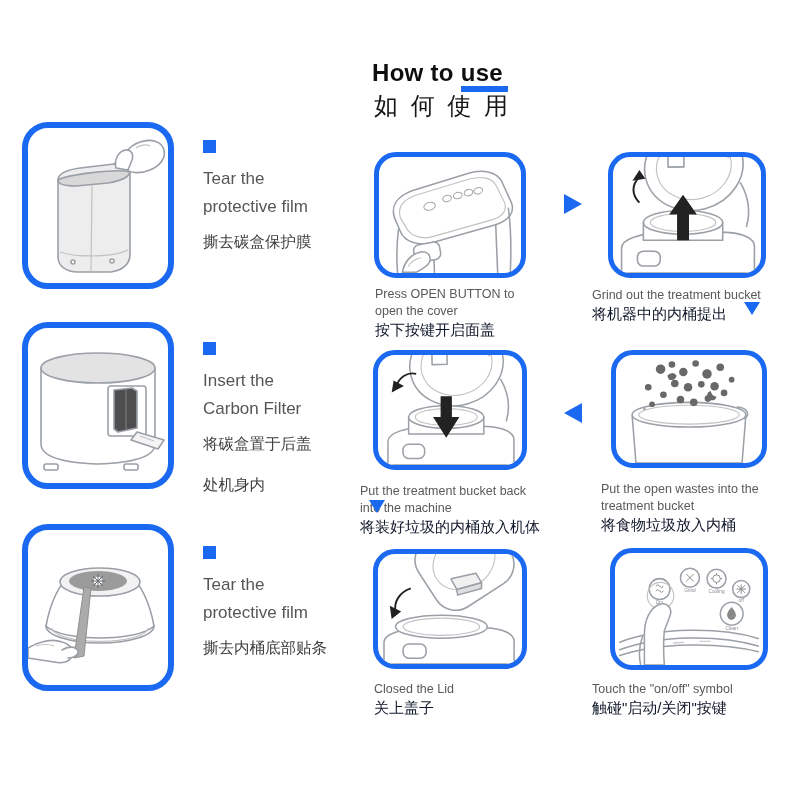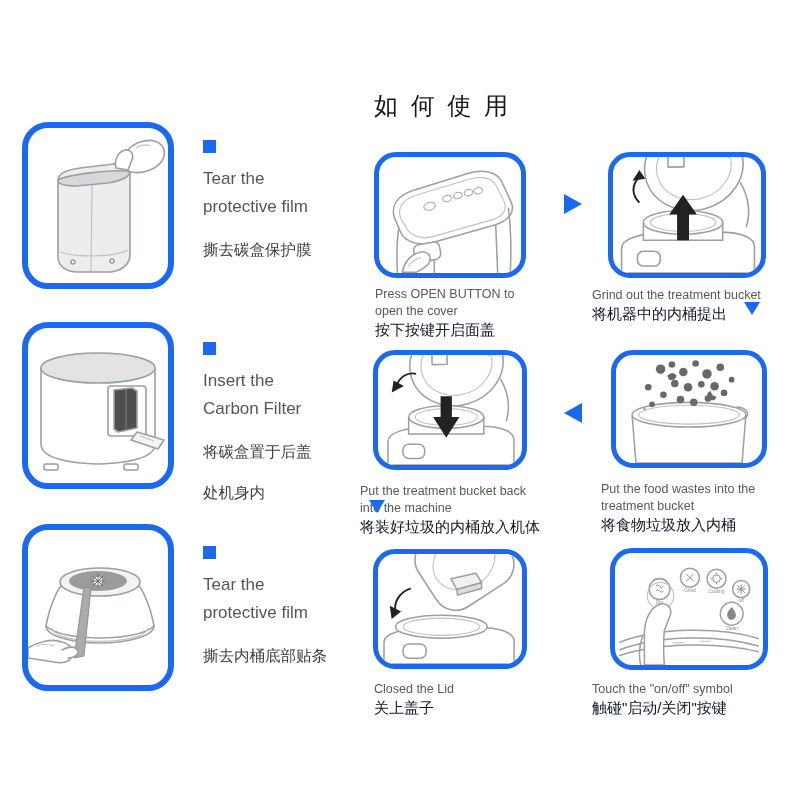--- a/index.html
+++ b/index.html
@@ -17,40 +17,41 @@
   .prep-box { position:absolute; width:152px; height:167px; box-sizing:border-box;
               border:6px solid #1a69f0; border-radius:26px; background:#fff; overflow:hidden; }
   .panel-box { position:absolute; box-sizing:border-box; border:5px solid #1a69f0;
                border-radius:22px; background:#fff; overflow:hidden; }
   svg.art { display:block; width:100%; height:100%; }
   
   .prep-text { position:absolute; left:203px; width:165px; }
   .sq { width:13px; height:13px; background:#1a69f0; margin-bottom:12px; }
   .prep-en { font-size:17px; color:#565656; line-height:28px; }
   .prep-zh { font-size:15.5px; color:#3e3e3e; line-height:25px;margin-top:16px; }
-  .prep-zh.first { }
+  .prep-zh.first { margin-top:8px; }
   
   .cap { position:absolute; text-align:left; }
   .cap-en { font-size:12.5px; color:#58595b; line-height:17px; }
   .cap-zh { font-size:15px; color:#0f172a; line-height:20px; margin-top:0; }
   
   .tri { position:absolute; width:0; height:0; }
   .tri-right { border-top:10px solid transparent; border-bottom:10px solid transparent; border-left:18px solid #1a69f0; }
   .tri-left  { border-top:10px solid transparent; border-bottom:10px solid transparent; border-right:18px solid #1a69f0; }
   .tri-down  { border-left:8px solid transparent; border-right:8px solid transparent; border-top:13px solid #1a69f0; }
   
   .st { stroke:#9aa0a6; stroke-width:1.6; stroke-linecap:round; stroke-linejoin:round; }
   .thin { stroke:#c2c2c2; stroke-width:1.2; fill:none; }
   .lbl { font-family:"Liberation Sans",sans-serif; font-size:5px; fill:#8a8a8a; text-anchor:middle; }
 </style>
 </head>
 <body>
 
 <div class="page">
 
+  <div class="title"><span>How to </span><span class="t2">use</span></div>
   <div class="subtitle">如 何 使 用</div>
 
   <div class="prep-box" style="left:22px; top:122px;">
     <svg class="art" viewBox="0 0 140 155">
       <g>
         <path class="st" fill="#ededed" d="M30,52 C30,46 38,42 52,40 L86,36 C96,35 102,38 102,44 L102,126 C102,136 95,142 83,144 L50,144 C38,144 30,138 30,129 Z"></path>
         <path class="st" fill="#d8d8d8" d="M30,52 C38,47 90,40 102,44 C101,49 92,53 80,55 L48,58 C37,58 30,56 30,52 Z"></path>
         <path class="thin" d="M64,57 L63,143"></path>
         <path class="thin" d="M32,124 C50,130 86,129 100,122"></path>
         <circle class="st" fill="#fff" cx="45" cy="134" r="2"></circle>
@@ -219,21 +220,21 @@
           <circle cx="95" cy="46" r="3.5"></circle>
         <circle cx="36" cy="52" r="3"></circle>
           <circle cx="112" cy="40" r="3.5"></circle>
           <circle cx="120" cy="26" r="3"></circle>
         <path d="M52,22 q6,-6 10,0 q-2,6 -8,4 z"></path>
         <path d="M98,38 a5,5 0 1,0 6,6 a7,7 0 0,1 -6,-6 z"></path>
       </g>
     </svg>
   </div>
   <div class="cap" style="left:601px; top:481px; width:172px;">
-    <div class="cap-en">Put the food wastes into the treatment bucket</div>
+    <div class="cap-en">Put the open wastes into the treatment bucket</div>
     <div class="cap-zh">将食物垃圾放入内桶</div>
   </div>
 
   <div class="tri tri-left" style="left:564px; top:403px;"></div>
 
   <div class="panel-box" style="left:373px; top:350px; width:154px; height:120px;">
     <svg class="art" viewBox="0 0 148 117">
       <g transform="rotate(-15 80 14)">
         <ellipse class="st" fill="#fff" cx="82" cy="10" rx="50" ry="44"></ellipse>
         <ellipse class="thin" cx="82" cy="10" rx="38" ry="33"></ellipse>

